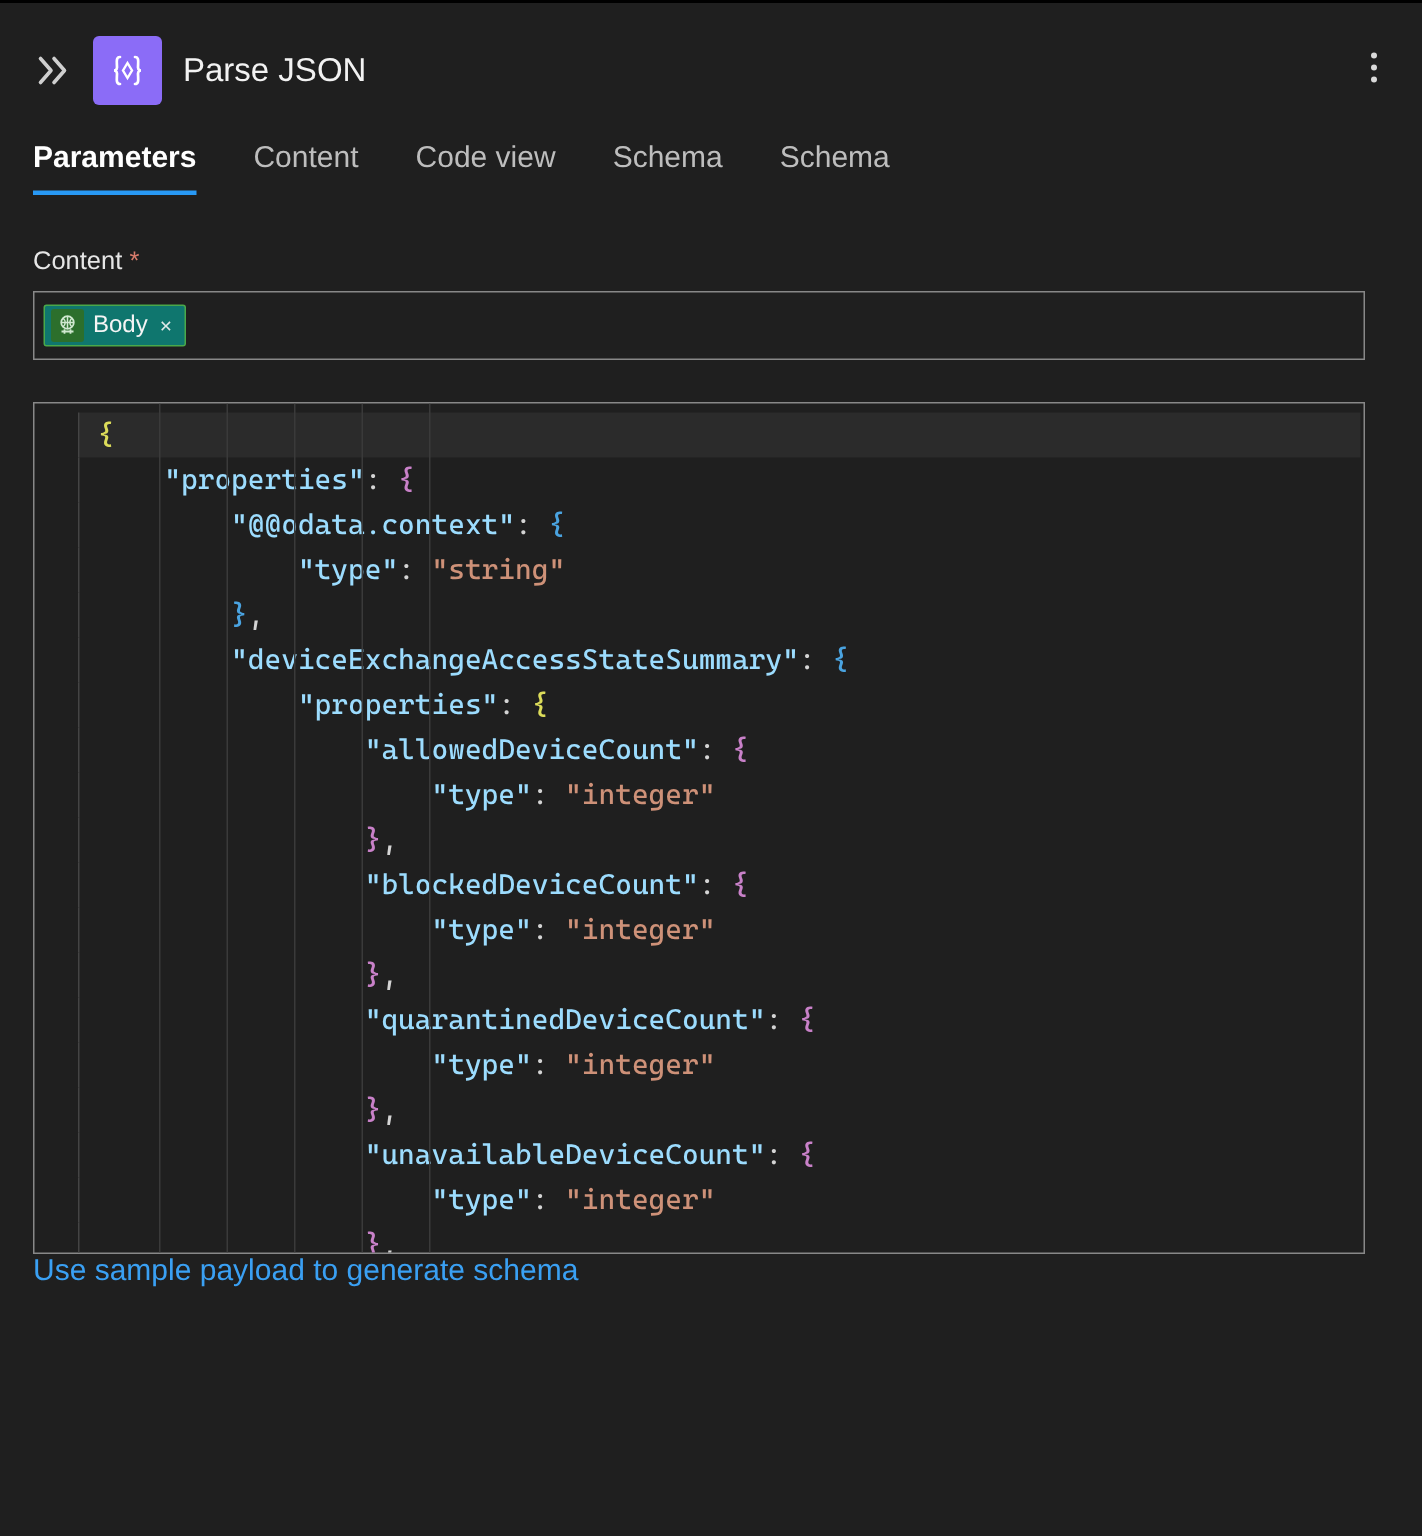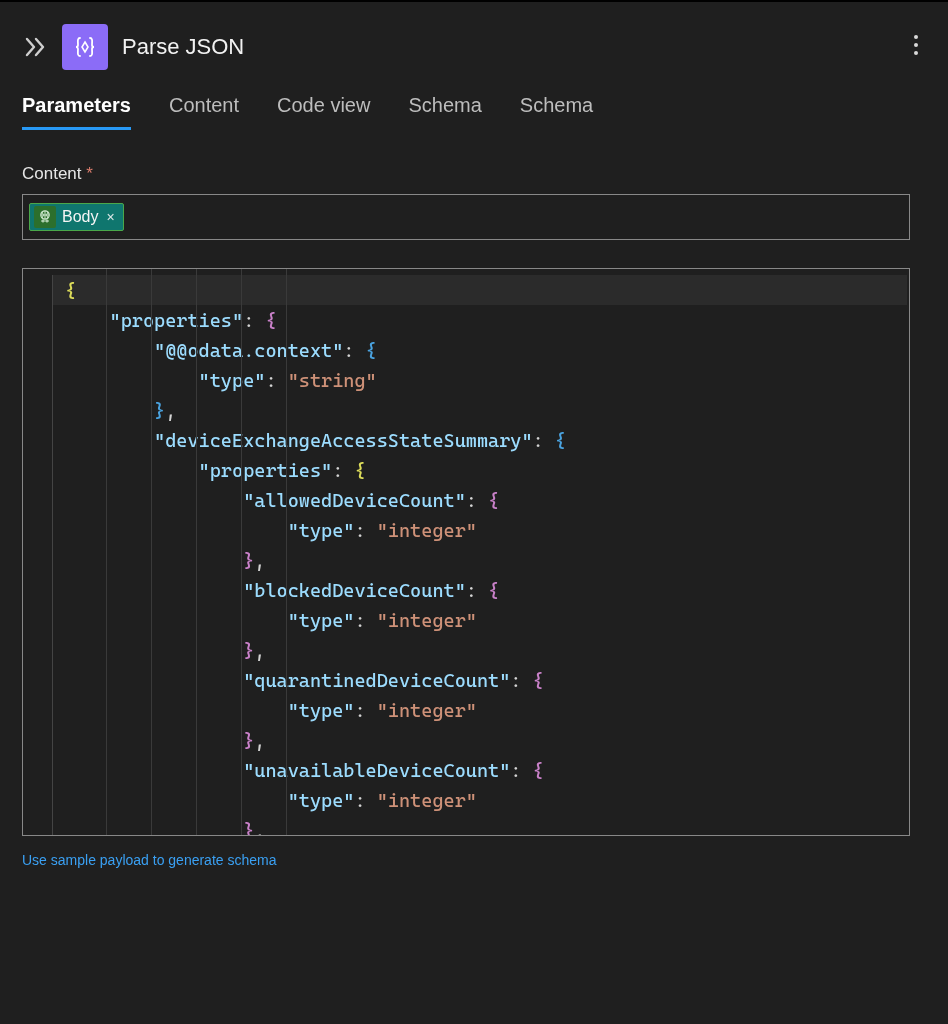--- a/index.html
+++ b/index.html
@@ -142,22 +142,21 @@
   
   .br-y  { color:#dcdc5a; }
   .br-p  { color:#c981c9; }
   .br-b  { color:#4aa3e0; } 
   .key   { color:#9cdcfe; }
   .str   { color:#ce9178; }
   .pun   { color:#d4d4d4; }
 
   .schema-link {
     color: #3aa0f3;
-    font-size: 14px;
-    margin-top: 16px;
+    font-size: 20px;
     cursor: pointer;
   }
 </style>
 </head>
 <body>
 
 <div class="frame">
 
   <div class="hdr">
     <div class="collapse-arrow">

